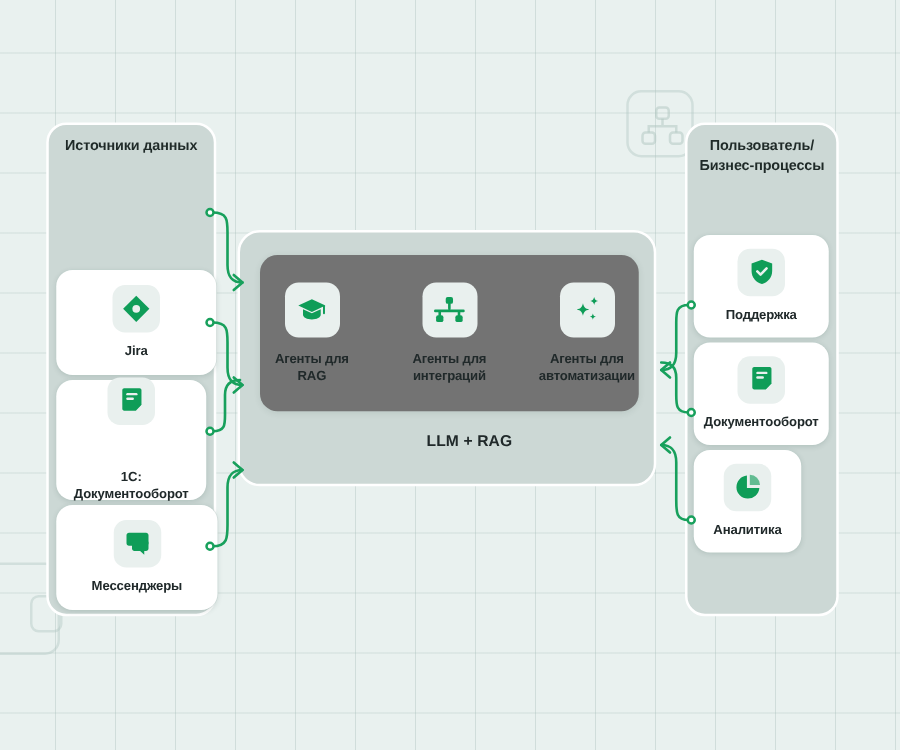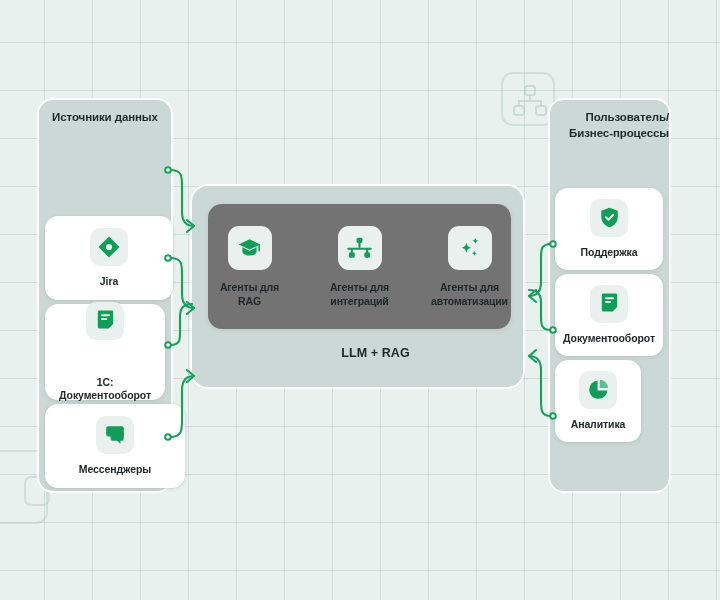--- a/index.html
+++ b/index.html
@@ -71,21 +71,21 @@
     position: absolute;
     left: 0; right: 0;
     text-align: center;
     font-size: 11.5px;
     font-weight: bold;
     color: #1f2a28;
     line-height: 1.35;
     letter-spacing: -0.1px;
   }
   #panel-sources .panel-title { top: 10px; }
-  #panel-consumers .panel-title { top: 10px; text-align: right; }
+  #panel-consumers .panel-title { top: 10px; }
 
   
   .card {
     position: absolute;
     background: #ffffff;
     border-radius: 13px;
     box-shadow: 0 1px 4px rgba(40,70,62,0.13), 0 0 0 0.6px rgba(200,215,211,0.5);
     display: flex;
     flex-direction: column;
     align-items: center;
@@ -110,21 +110,21 @@
     text-align: center;
     line-height: 1.28;
     letter-spacing: -0.1px;
     padding: 0 4px;
   }
 
   
   #card-confluence { left: 45px; top: 128px;  width: 120px; height: 84px; }
   #card-jira       { left: 45px; top: 216px;  width: 128px; height: 84px; }
   #card-1c         { left: 45px; top: 304px;  width: 120px; height: 96px; gap: 27px; }
-  #card-messengers { left: 45px; top: 404px;  width: 140px; height: 84px; }
+  #card-messengers { left: 45px; top: 404px;  width: 129px; height: 84px; }
 
   
   #card-support  { left: 555px; top: 188px; width: 108px; height: 82px; }
   #card-docflow  { left: 555px; top: 274px; width: 108px; height: 82px; }
   #card-analytics{ left: 555px; top: 360px; width: 86px; height: 82px; }
 
   
   #hub {
     position: absolute;
     left: 190px; top: 184px;

